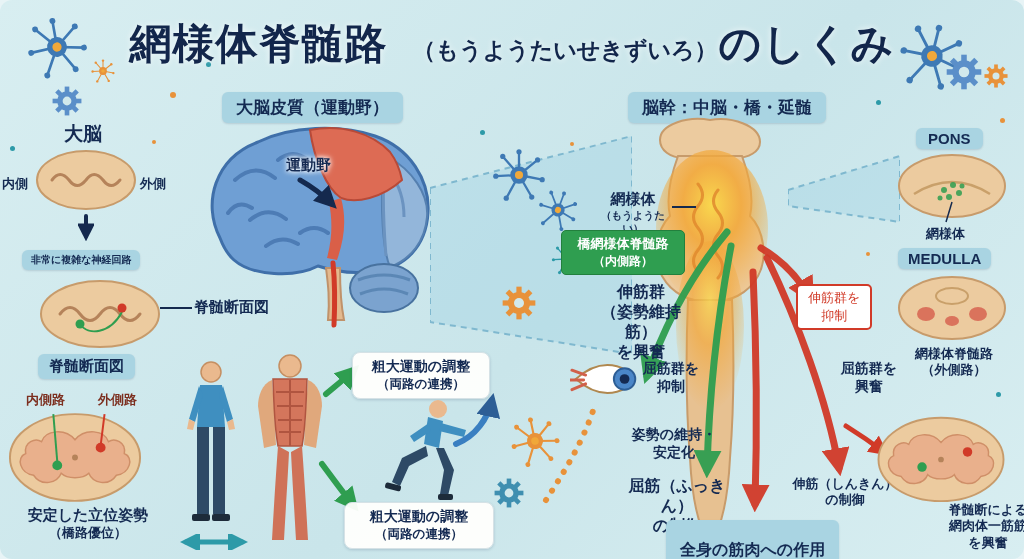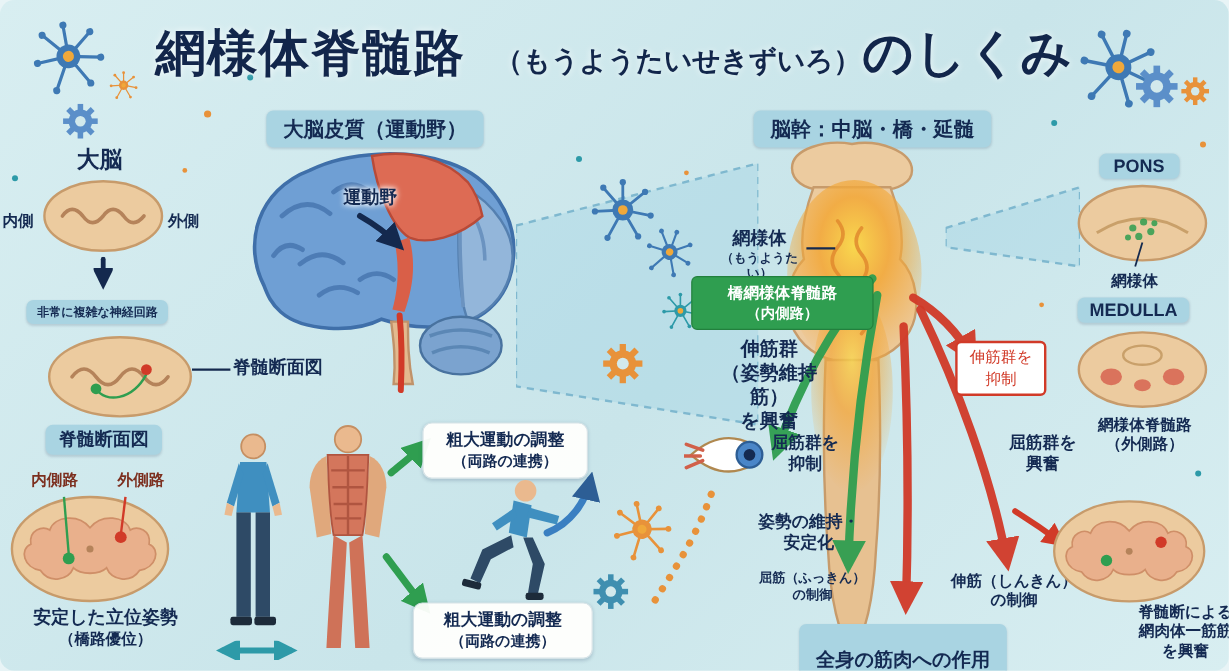--- a/index.html
+++ b/index.html
@@ -284,38 +284,38 @@
     <path d="M198 152 C202 240 202 320 200 384" stroke="#d13a28" stroke-width="7" fill="none" stroke-linecap="round" opacity="0.95" marker-end="url(#ah-red)"></path>
   </svg>
 
   <div class="lbl txt-c" style="left:594px;top:190px;width:78px">
     <span class="ln" style="font-size:15px">網様体</span>
     <span class="ln" style="font-size:10.5px">（もうようたい）</span>
   </div>
   <svg class="abs" style="left:670px;top:202px;width:28px;height:10px" viewBox="0 0 28 10">
     <path d="M2 5 L26 5" stroke="#14294e" stroke-width="2"></path>
   </svg>
-  <div class="badge-green" style="left:576px;top:230px;width:122;width:122px;padding:4px 14px">
+  <div class="badge-green" style="left:561px;top:230px;width:122;width:122px;padding:4px 0">
     <span class="ln" style="font-size:13px">橋網様体脊髄路</span>
     <span class="ln" style="font-size:12px">（内側路）</span>
   </div>
   <div class="lbl txt-c" style="left:586px;top:282px;width:110;width:110px;font-size:16px">
     <span class="ln">伸筋群</span>
     <span class="ln">（姿勢維持筋）</span>
     <span class="ln">を興奮</span>
   </div>
   <div class="lbl txt-c" style="left:630px;top:360px;width:82px;font-size:14px">
     <span class="ln">屈筋群を</span>
     <span class="ln">抑制</span>
   </div>
   <div class="lbl txt-c" style="left:624px;top:426px;width:100px;font-size:14px">
     <span class="ln">姿勢の維持・</span>
     <span class="ln">安定化</span>
   </div>
-  <div class="lbl txt-c" style="left:618px;top:476px;width:118px;font-size:11px">
+  <div class="lbl txt-c" style="left:618px;top:476px;width:118px;font-size:16px">
     <span class="ln">屈筋（ふっきん）</span>
     <span class="ln">の制御</span>
   </div>
   <div class="badge-redline" style="left:796px;top:284px;padding:3px 10px;font-size:13px">
     <span class="ln">伸筋群を</span>
     <span class="ln">抑制</span>
   </div>
   <div class="lbl txt-c" style="left:828px;top:360px;width:82px;font-size:14px">
     <span class="ln">屈筋群を</span>
     <span class="ln">興奮</span>

